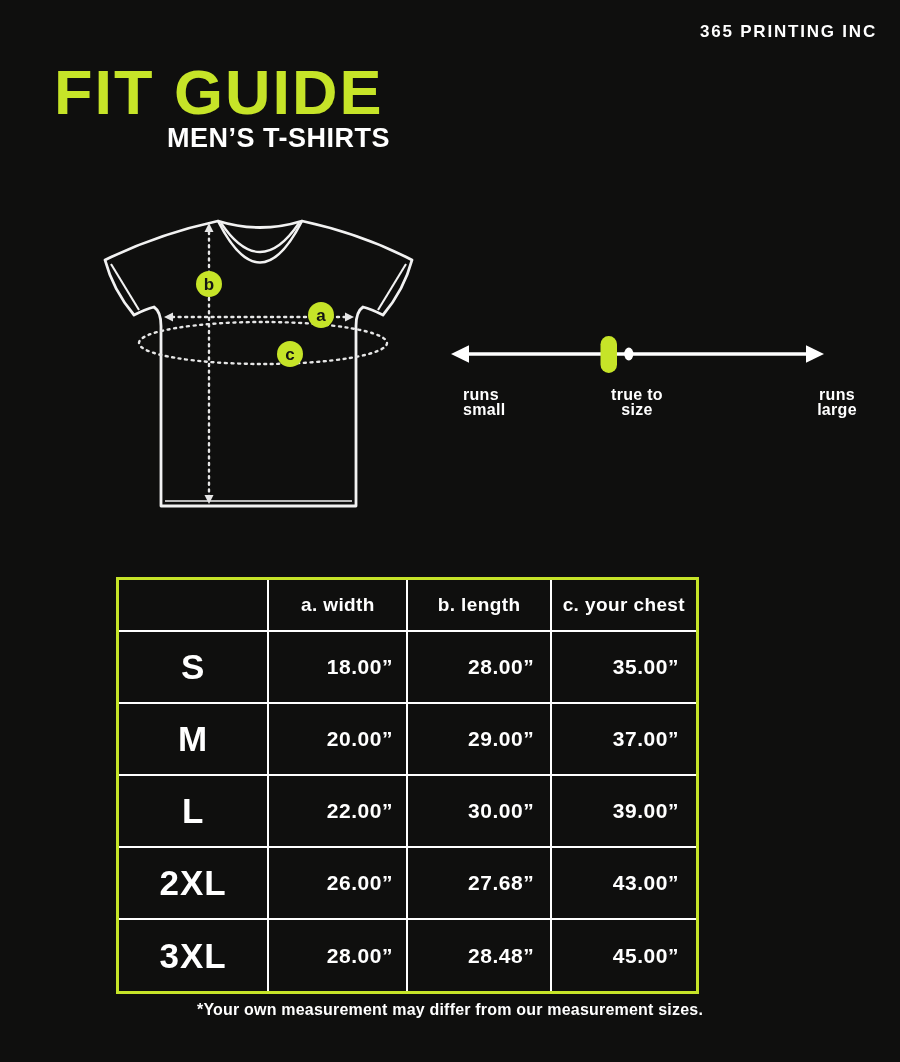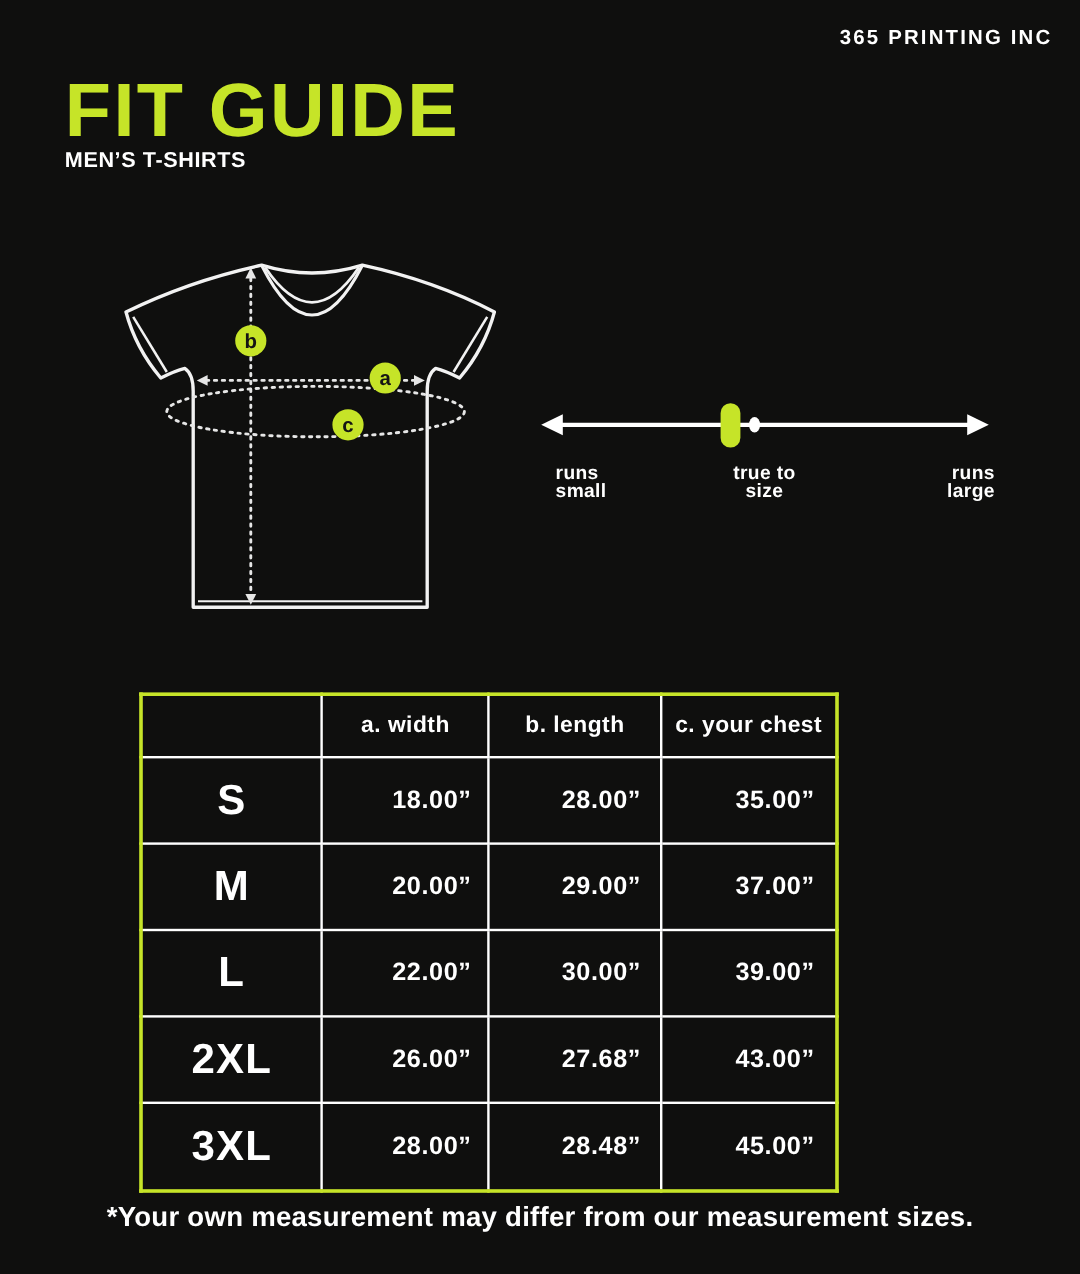--- a/index.html
+++ b/index.html
@@ -24,32 +24,33 @@
     color:var(--fg);
   }
   .title{
     top:56px;left:54px;
     font-size:63px;letter-spacing:2px;
     color:var(--accent);
     font-weight:bold;
   }
   .subtitle{
     top:123px;left:54px;width:336px;
-    font-size:18px;letter-spacing:.5px;
+    text-align:right;
+    font-size:27px;letter-spacing:.5px;
   }
   .shirt-svg{top:190px;left:80px;width:360px;height:340px;}
   .scale-svg{top:331px;left:450px;width:375px;height:46px;}
   .scale-label{
     top:387px;
     font-size:16px;line-height:15px;letter-spacing:.3px;
     color:var(--fg);
   }
   .scale-label.left{left:463px;width:62px;text-align:left;}
   .scale-label.center{left:595px;width:84px;text-align:center;}
-  .scale-label.right{left:767px;width:62px;text-align:right;}
+  .scale-label.right{left:806px;width:62px;text-align:center;}
   table.size-table{
     position:absolute;
     top:577px;left:116px;
     width:583px;height:417px;
     border:3px solid var(--accent);
     border-collapse:collapse;
     table-layout:fixed;
   }
   .size-table th,.size-table td{
     border:2px solid #ffffff;
@@ -57,21 +58,21 @@
     vertical-align:middle;
     color:var(--fg);
   }
   .size-table thead tr{height:52px;}
   .size-table thead th{font-size:19px;letter-spacing:.4px;}
   .size-table tbody th{font-size:35px;letter-spacing:1px;}
   .size-table tbody td{font-size:21px;letter-spacing:.5px;padding-left:44px;}
   .footnote{
     top:1001px;left:0;right:0;
     text-align:center;
-    font-size:23px;letter-spacing:.2px;
+    font-size:16px;letter-spacing:.2px;
   }
   
   .stroke{stroke:#f2f2f2;fill:none;}
   .dash{
     stroke:#e6e6e6;fill:none;
     stroke-width:2.4;
     stroke-dasharray:2 4.6;
     stroke-linecap:round;
   }
   .arrowhead{fill:#e6e6e6;stroke:none;}

